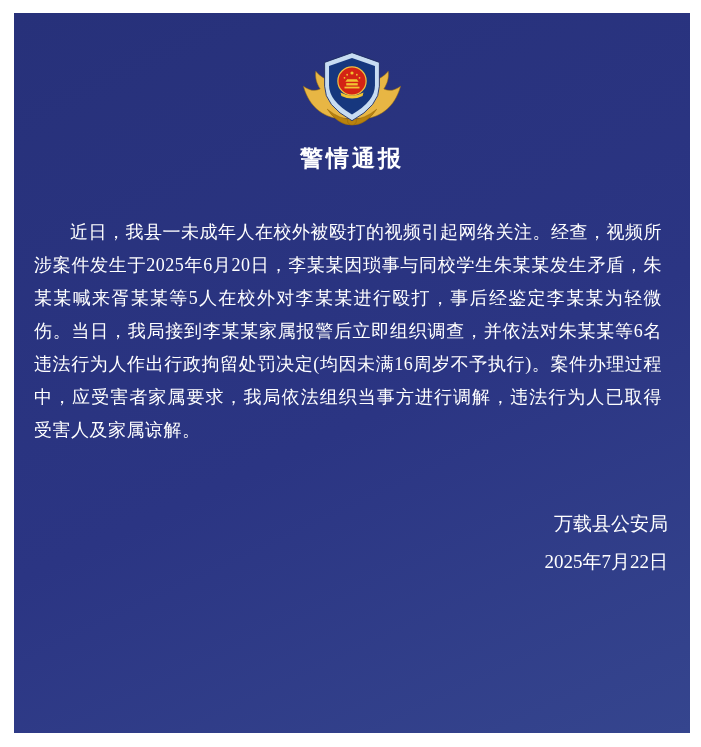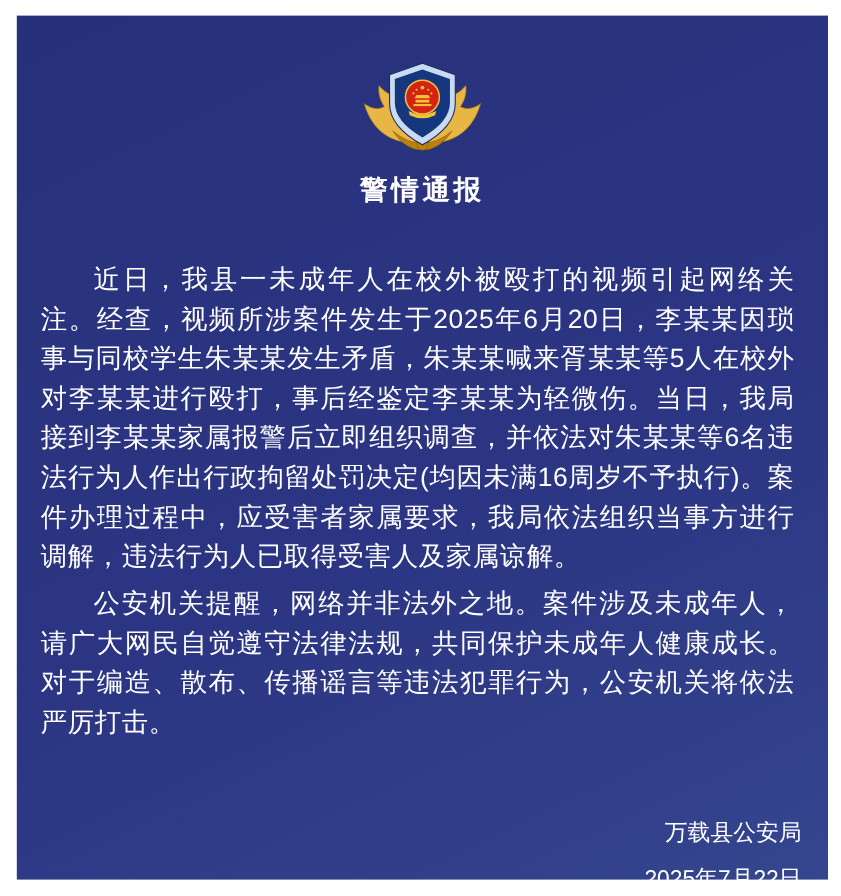--- a/index.html
+++ b/index.html
@@ -1,33 +1,33 @@
 <!DOCTYPE html>
 <html><head>
 <meta charset="utf-8">
 <style>
   html,body{margin:0;padding:0;background:#ffffff;}
   .frame{
     position:relative;width:701px;height:747px;background:#ffffff;overflow:hidden;
-    font-family:Liberation Sans, sans-serif;
+    font-family:Liberation Serif, serif;
   }
   .panel{
     position:absolute;left:14px;top:13px;width:676px;height:720px;
     background:linear-gradient(155deg,#27317a 0%,#2b3583 55%,#35458e 100%);
     color:#ffffff;
   }
   .badge-wrap{display:flex;justify-content:center;padding-top:32px;}
   .badge-wrap svg{display:block;}
   .notice-title{
     margin-top:12px;text-align:center;font-size:23px;font-weight:bold;
     letter-spacing:3px;color:#ffffff;
   }
   .content{margin:42px 28px 0 20px;}
   .content p{
-    margin:0 0 6px 0;font-size:22px;line-height:33px;color:#ffffff;
+    margin:0 0 6px 0;font-size:18px;line-height:33px;color:#ffffff;
     text-align:justify;text-indent:2em;letter-spacing:0.5px;
   }
   .signature{
     margin-top:58px;padding-right:22px;text-align:right;
     font-size:19px;line-height:38px;color:#ffffff;
   }
 </style>
 </head>
 <body>
 
@@ -64,21 +64,20 @@
           <rect x="51.5" y="46.5" width="17" height="2"></rect>
           <path d="M47,53 Q60,60 73,53 L72,57 Q60,63 48,57 Z"></path>
         </g>
       </svg>
     </div>
 
     <div class="notice-title">警情通报</div>
 
     <div class="content">
       <p>近日，我县一未成年人在校外被殴打的视频引起网络关注。经查，视频所涉案件发生于2025年6月20日，李某某因琐事与同校学生朱某某发生矛盾，朱某某喊来胥某某等5人在校外对李某某进行殴打，事后经鉴定李某某为轻微伤。当日，我局接到李某某家属报警后立即组织调查，并依法对朱某某等6名违法行为人作出行政拘留处罚决定(均因未满16周岁不予执行)。案件办理过程中，应受害者家属要求，我局依法组织当事方进行调解，违法行为人已取得受害人及家属谅解。</p>
-      <p>公安机关提醒，网络并非法外之地。案件涉及未成年人，请广大网民自觉遵守法律法规，共同保护未成年人健康成长。对于编造、散布、传播谣言等违法犯罪行为，公安机关将依法严厉打击。</p>
     </div>
 
     <div class="signature">
       <div>万载县公安局</div>
       <div>2025年7月22日</div>
     </div>
 
   </div>
 </div>
 

